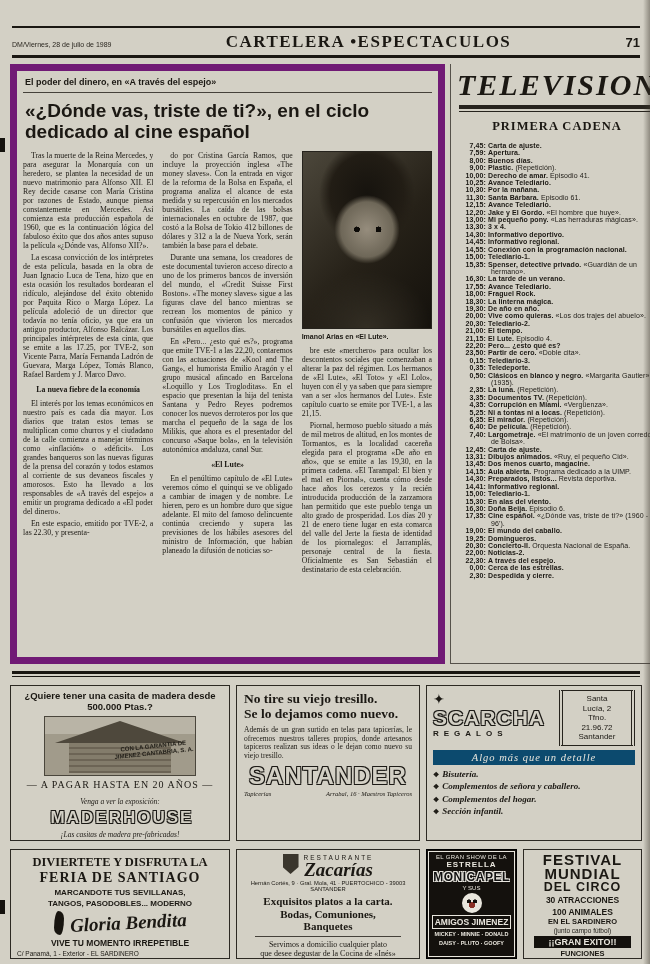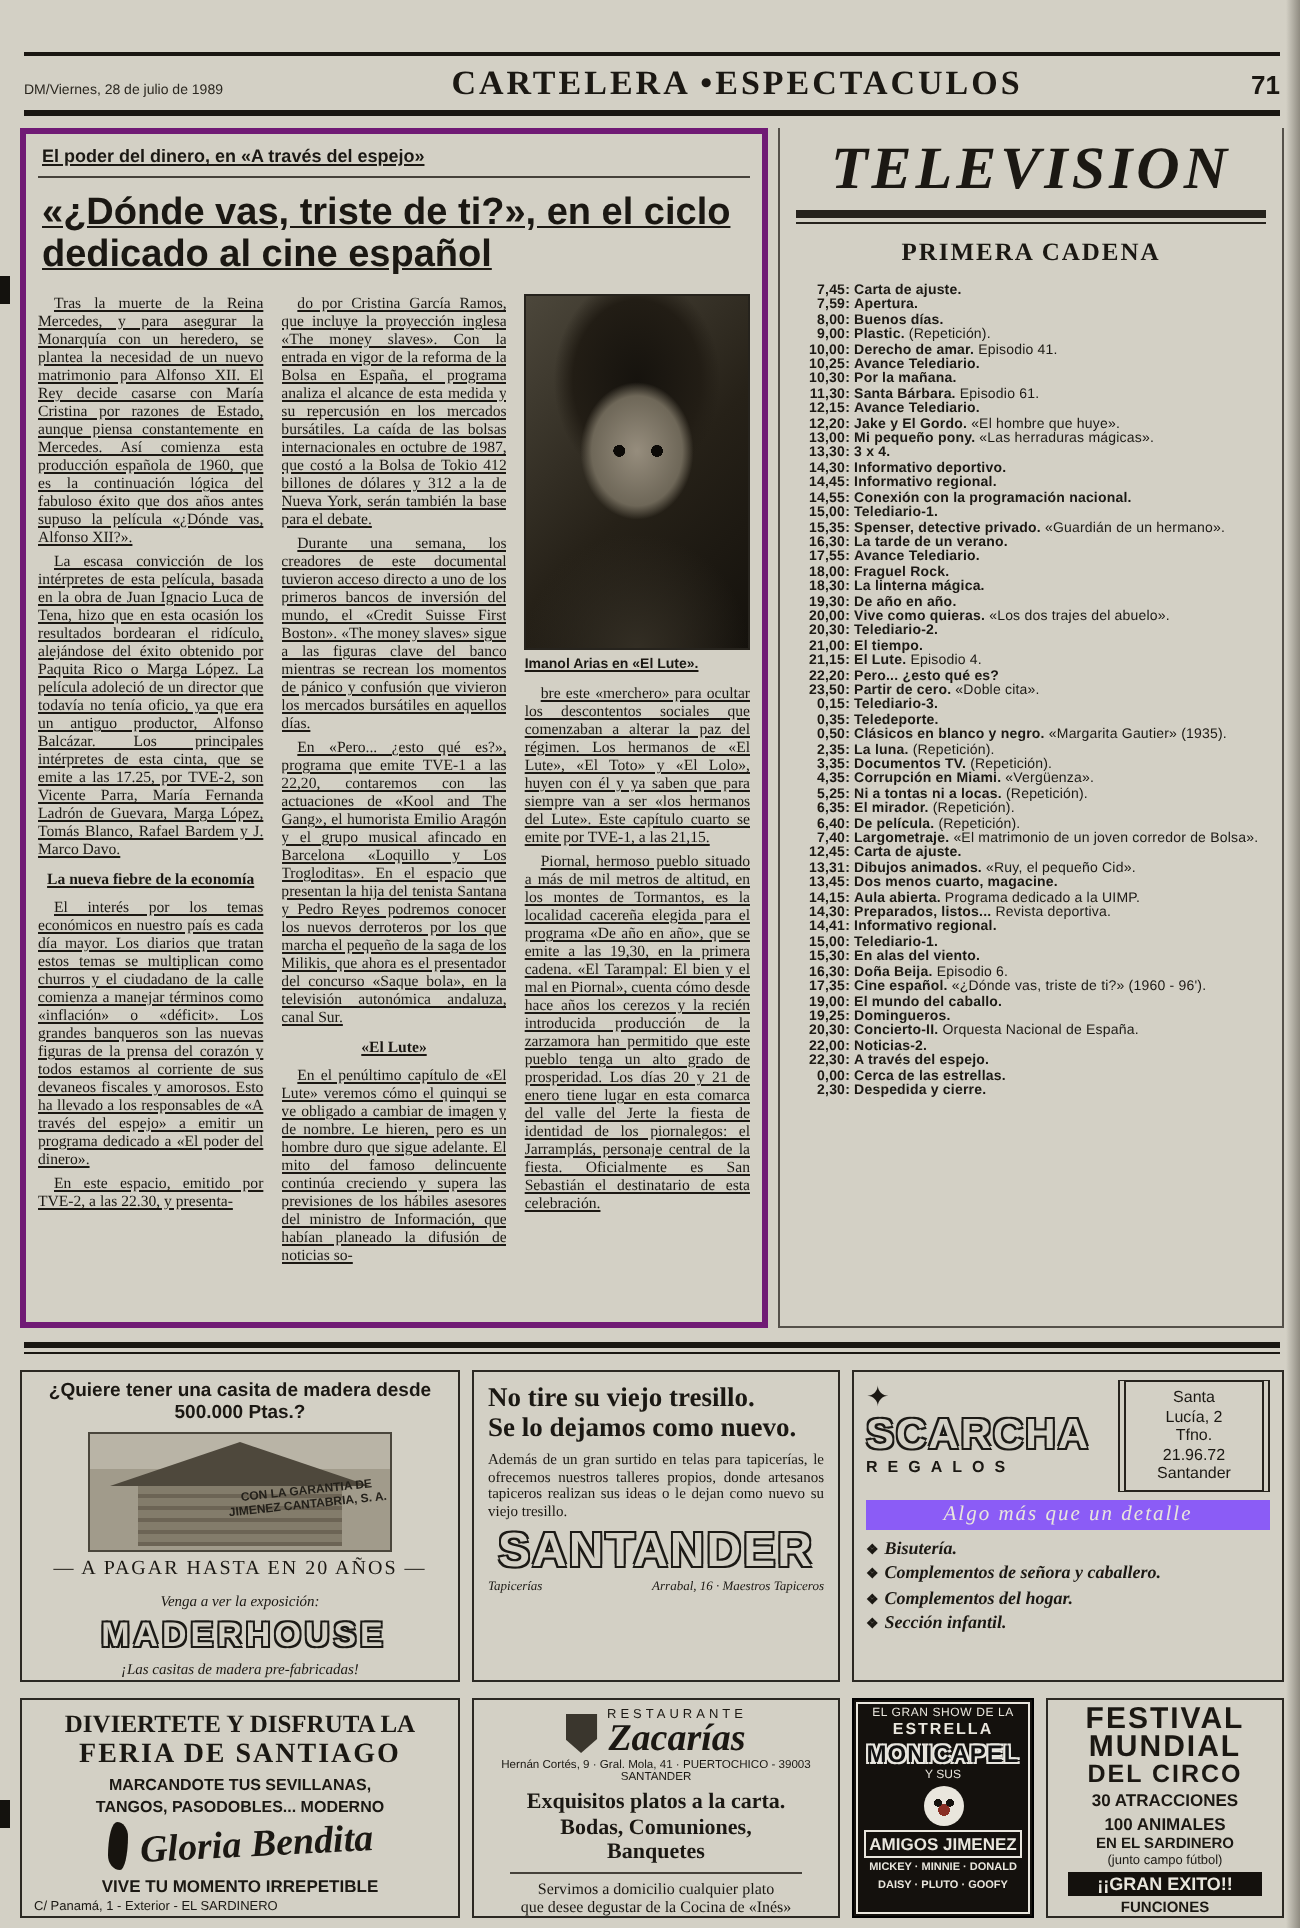--- a/index.html
+++ b/index.html
@@ -17,21 +17,21 @@
   
   .topline{border-top:2px solid #1a1712;margin:0 2px;}
   .hdr{display:flex;align-items:baseline;justify-content:space-between;padding:4px 2px 3px;}
   .hdr-date{font-size:7px;font-family:"Liberation Sans",sans-serif;color:#2a261f;}
   .hdr-title{font-size:17px;font-weight:bold;letter-spacing:1.5px;}
   .hdr-page{font-size:13px;font-weight:bold;font-family:"Liberation Sans",sans-serif;}
   .hdr-rule{border-top:3px solid #1a1712;margin:0 2px 6px;}
 
   
   .main{display:flex;gap:5px;height:600px;}
-  .article-box{width:374px;flex:none;border:3px solid #701a75;padding:4px 6px;box-sizing:border-box;text-decoration:underline;}
+  .article-box{width:435px;flex:none;border:7px solid #701a75;padding:4px 6px;box-sizing:border-box;}
   .kicker{font-family:"Liberation Sans",sans-serif;font-weight:bold;font-size:9px;
     padding:2px 2px 5px;border-bottom:1px solid #45413a;}
   .headline{font-family:"Liberation Sans",sans-serif;font-weight:bold;font-size:19px;line-height:21px;margin:7px 2px 9px;}
   .cols{display:flex;gap:9px;height:498px;overflow:hidden;text-align:justify;
     font-size:7.8px;line-height:9px;}
   .acol{flex:1;overflow:hidden;}
   .blk{margin:0 0 3px;text-indent:8px;}
   .t-h{font-weight:bold;text-align:center;text-indent:0;margin:6px 0 5px;}
   .photo{height:176px;border:1px solid #26231d;margin:0 0 3px;
     background:
@@ -98,39 +98,39 @@
 
   
   .ad-scarcha{flex:1;padding:4px 6px;}
   .sc-top{display:flex;align-items:flex-start;gap:6px;}
   .sc-logo{flex:1;}
   .sc-icon{font-size:14px;line-height:14px;}
   .sc-brand{font-family:"Liberation Sans",sans-serif;font-weight:bold;font-size:21px;letter-spacing:1px;line-height:20px;}
   .sc-sub{font-family:"Liberation Sans",sans-serif;font-weight:bold;font-size:8px;letter-spacing:5px;margin-top:1px;}
   .sc-addr{flex:none;width:64px;border:1px solid #26231d;border-left:4px double #26231d;border-right:4px double #26231d;
     text-align:center;font-family:"Liberation Sans",sans-serif;font-size:8px;line-height:9.5px;padding:3px 2px;}
-  .sc-tag{background:#8b5cf6;color:#e9e6dd;font-style:italic;font-family:"Liberation Serif",serif;
+  .sc-tag{background:#0c4a6e;color:#e9e6dd;font-style:italic;font-family:"Liberation Serif",serif;
     font-size:10.5px;text-align:center;padding:2px 0;margin:4px 0 4px;letter-spacing:1px;}
   .sc-item{font-style:italic;font-weight:bold;font-size:9px;line-height:11.5px;}
   .sc-bullet{font-style:normal;font-size:7px;margin-right:3px;}
 
   
   .ad-gloria{width:220px;flex:none;padding:5px 6px;text-align:center;font-family:"Liberation Sans",sans-serif;}
   .gl-l1{font-weight:bold;font-size:12.5px;font-family:"Liberation Serif",serif;}
   .gl-l2{font-weight:bold;font-size:14px;font-family:"Liberation Serif",serif;letter-spacing:1px;}
   .gl-l3{font-weight:bold;font-size:8px;margin-top:2px;}
   .gl-row{display:flex;align-items:center;justify-content:center;gap:6px;margin-top:3px;}
   .dancer{width:10px;height:24px;background:#17140f;border-radius:45% 55% 40% 60%/70% 30% 70% 30%;}
   .gl-brand{font-family:"Liberation Serif",serif;font-style:italic;font-weight:bold;font-size:19px;transform:rotate(-3deg);}
   .gl-tag{font-weight:bold;font-size:8.5px;margin-top:3px;}
   .gl-addr{font-size:6.5px;margin-top:2px;text-align:left;}
 
   
   .ad-zacarias{width:184px;flex:none;padding:4px 6px;text-align:center;}
-  .za-head{display:flex;align-items:center;gap:5px;justify-content:center;}
+  .za-head{display:flex;gap:5px;justify-content:center;}
   .crest{width:16px;height:20px;background:#3a362d;clip-path:polygon(0 0,100% 0,100% 65%,50% 100%,0 65%);}
   .za-label{font-size:6.5px;letter-spacing:2px;font-family:"Liberation Sans",sans-serif;}
   .za-brand{font-family:"Liberation Serif",serif;font-style:italic;font-weight:bold;font-size:19px;line-height:18px;}
   .za-addr{font-size:5.8px;font-family:"Liberation Sans",sans-serif;margin:1px 0 3px;}
   .za-line{font-weight:bold;font-size:11px;line-height:12.5px;}
   .za-rule{border-top:1px solid #45413a;margin:3px 12px;}
   .za-small{font-size:8px;line-height:9.5px;}
 
   
   .ad-monicapel{width:91px;flex:none;background:#14110d;color:#e9e6dd;text-align:center;

